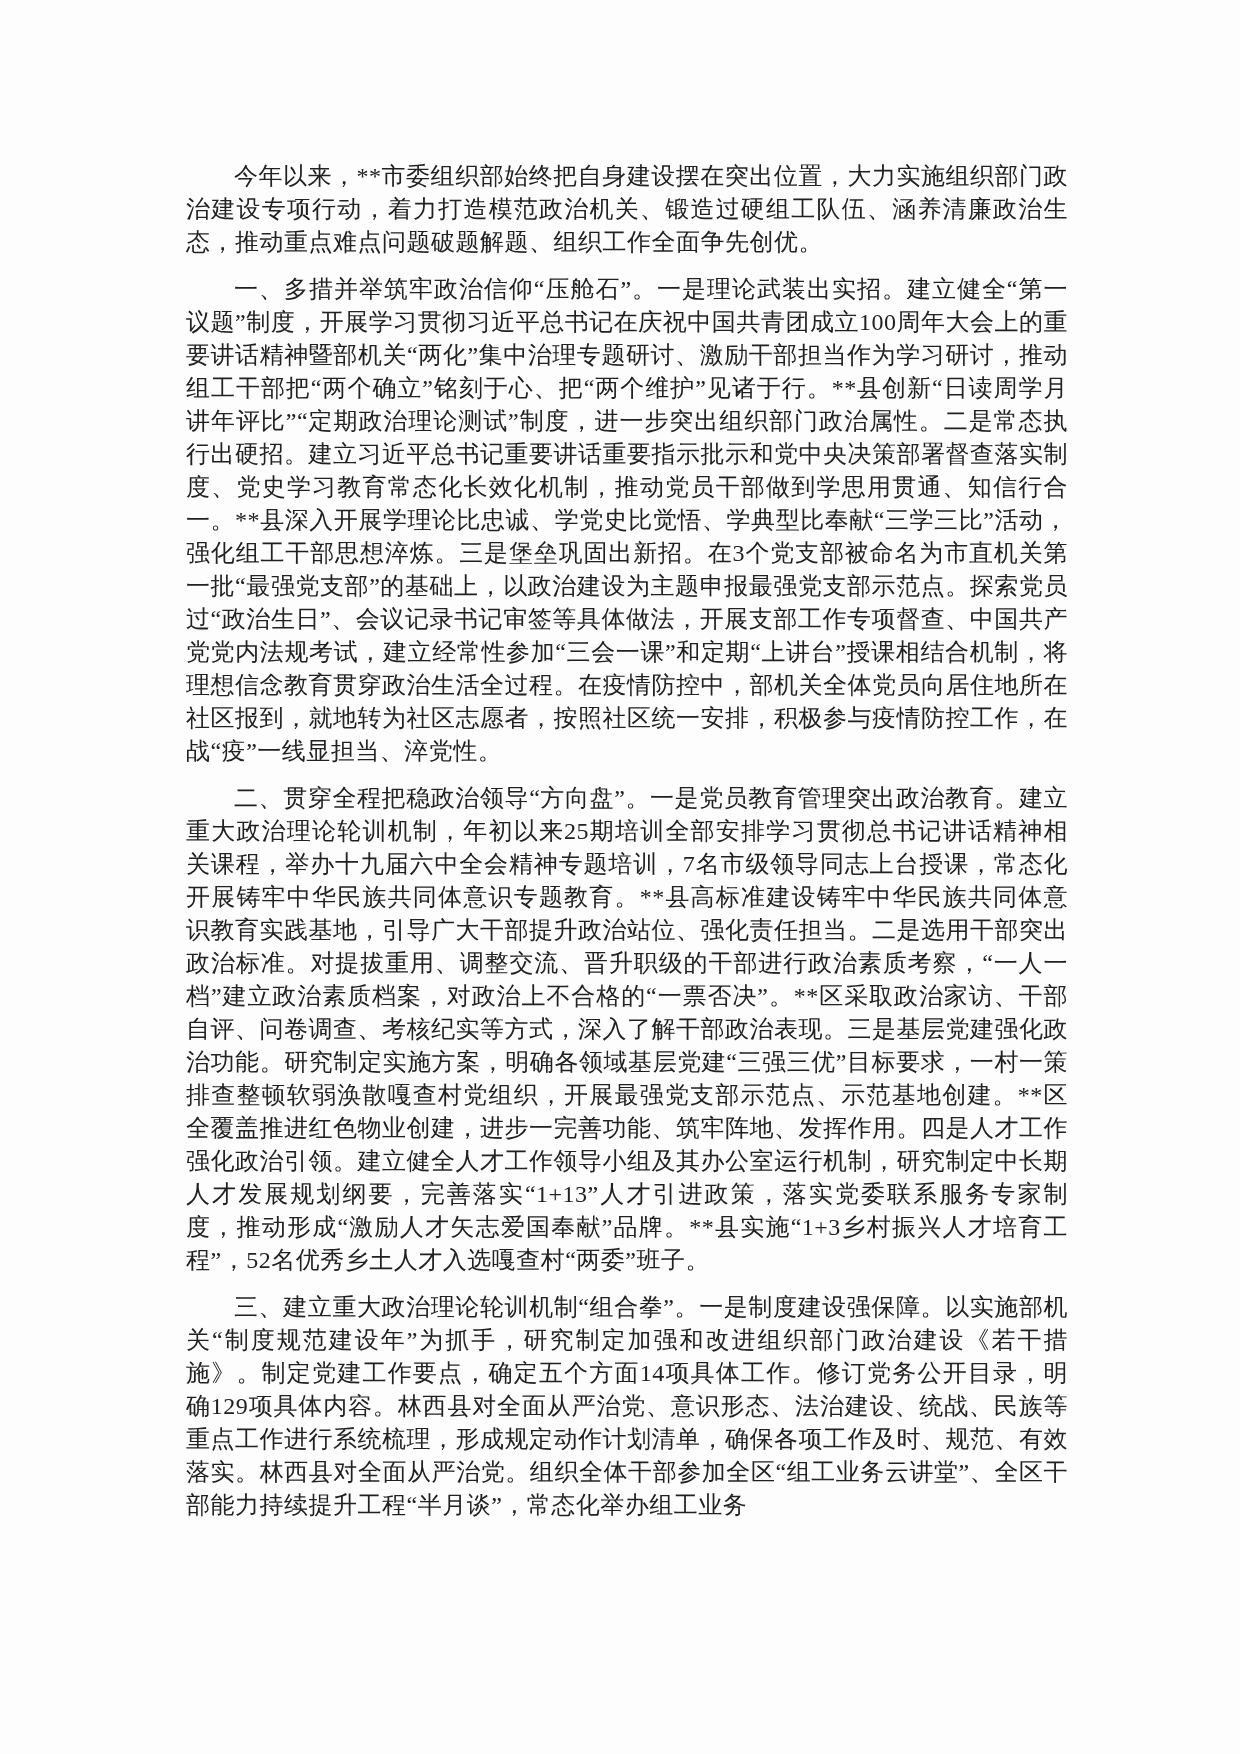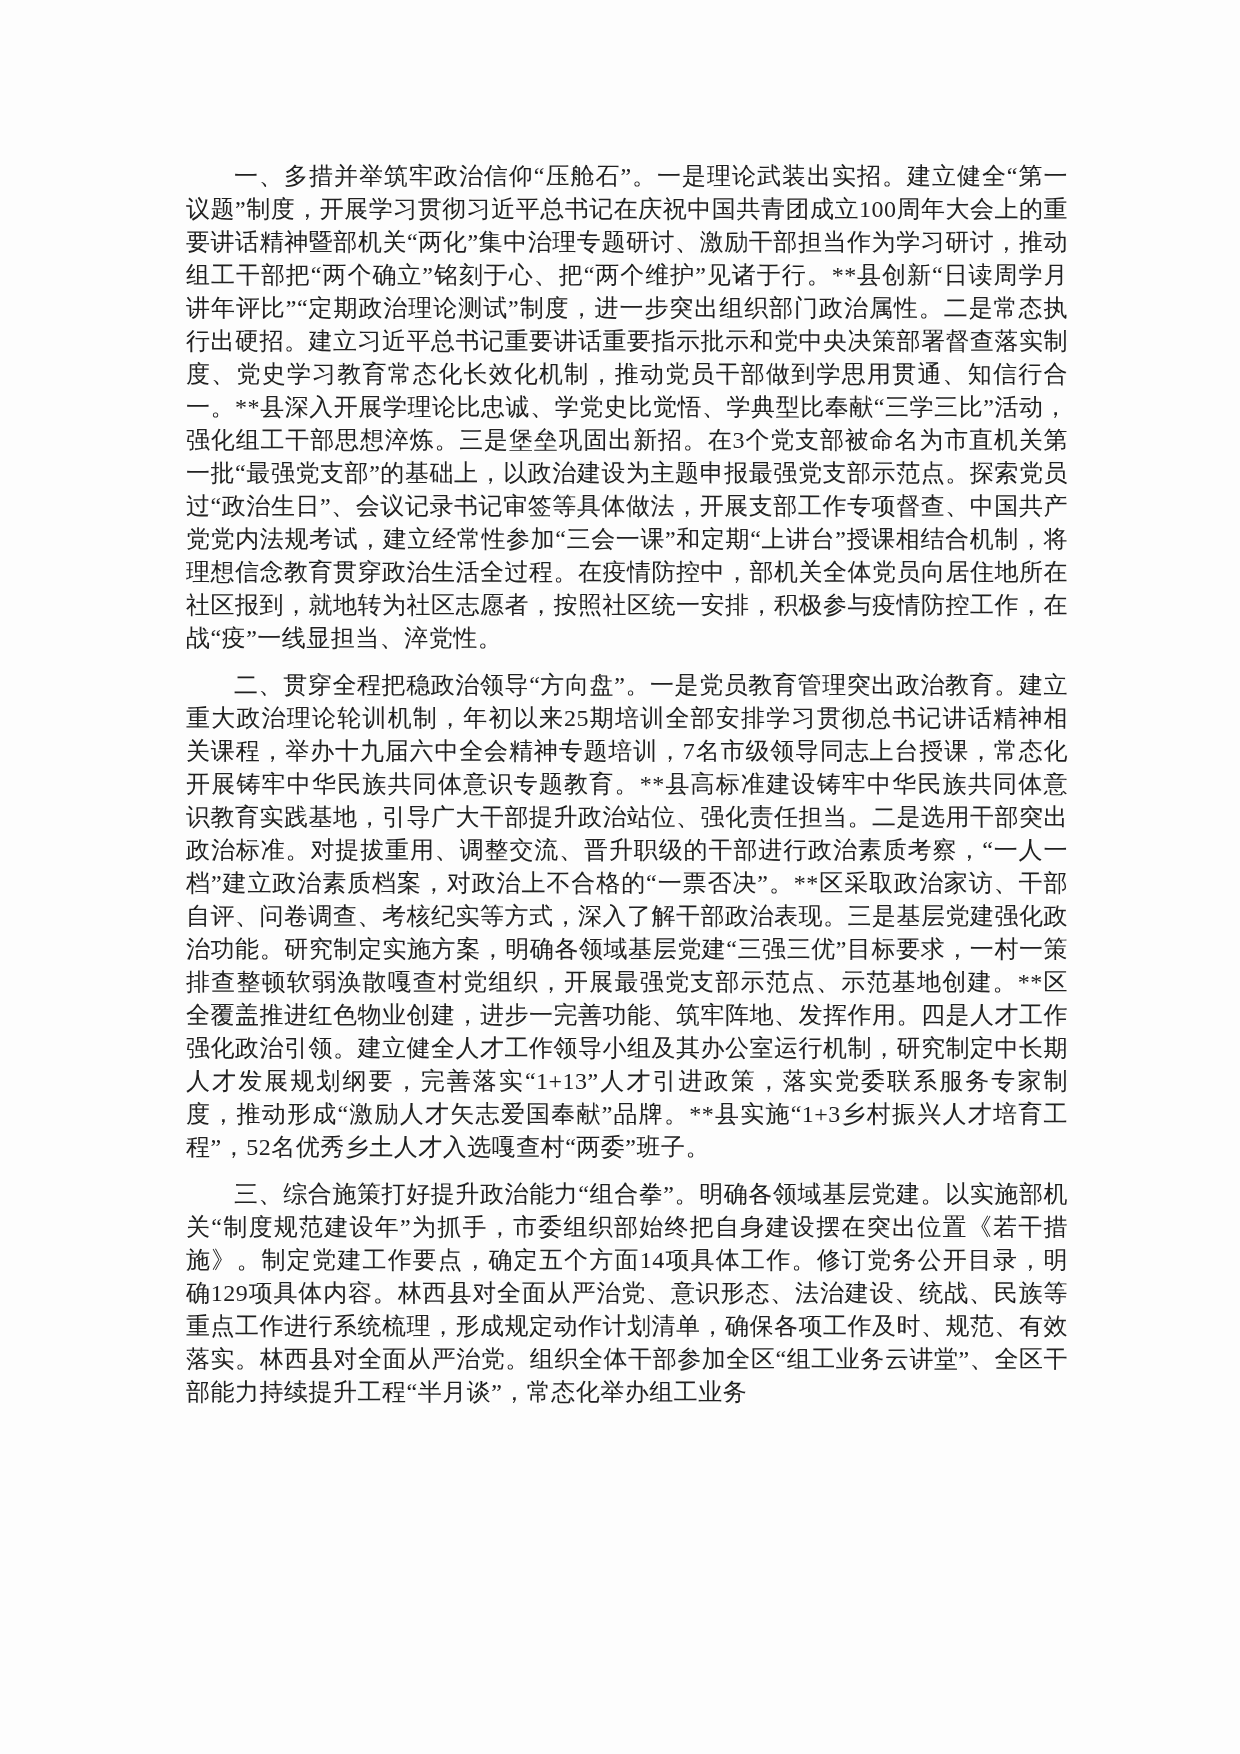--- a/index.html
+++ b/index.html
@@ -43,17 +43,18 @@
   }
   .run.bold {
     font-weight: 400;
   }
 </style>
 </head>
 <body style="background: rgb(253, 253, 253);">
 
 <div class="page">
   <div class="content">
+      <p class="para"><span class="run">今年以来，**市委组织部始终把自身建设摆在突出位置，大力实施组织部门政治建设专项行动，着力打造模范政治机关、锻造过硬组工队伍、涵养清廉政治生态，推动重点难点问题破题解题、组织工作全面争先创优。</span></p>
       <p class="para"><span class="run bold">一、多措并举筑牢政治信仰“压舱石”。一是理论武装出实招。</span><span class="run">建立健全“第一议题”制度，开展学习贯彻习近平总书记在庆祝中国共青团成立100周年大会上的重要讲话精神暨部机关“两化”集中治理专题研讨、激励干部担当作为学习研讨，推动组工干部把“两个确立”铭刻于心、把“两个维护”见诸于行。**县创新“日读周学月讲年评比”“定期政治理论测试”制度，进一步突出组织部门政治属性。</span><span class="run bold">二是常态执行出硬招。</span><span class="run">建立习近平总书记重要讲话重要指示批示和党中央决策部署督查落实制度、党史学习教育常态化长效化机制，推动党员干部做到学思用贯通、知信行合一。**县深入开展学理论比忠诚、学党史比觉悟、学典型比奉献“三学三比”活动，强化组工干部思想淬炼。</span><span class="run bold">三是堡垒巩固出新招。</span><span class="run">在3个党支部被命名为市直机关第一批“最强党支部”的基础上，以政治建设为主题申报最强党支部示范点。探索党员过“政治生日”、会议记录书记审签等具体做法，开展支部工作专项督查、中国共产党党内法规考试，建立经常性参加“三会一课”和定期“上讲台”授课相结合机制，将理想信念教育贯穿政治生活全过程。在疫情防控中，部机关全体党员向居住地所在社区报到，就地转为社区志愿者，按照社区统一安排，积极参与疫情防控工作，在战“疫”一线显担当、淬党性。</span></p>
       <p class="para"><span class="run bold">二、贯穿全程把稳政治领导“方向盘”。一是党员教育管理突出政治教育。</span><span class="run">建立重大政治理论轮训机制，年初以来25期培训全部安排学习贯彻总书记讲话精神相关课程，举办十九届六中全会精神专题培训，7名市级领导同志上台授课，常态化开展铸牢中华民族共同体意识专题教育。**县高标准建设铸牢中华民族共同体意识教育实践基地，引导广大干部提升政治站位、强化责任担当。</span><span class="run bold">二是选用干部突出政治标准。</span><span class="run">对提拔重用、调整交流、晋升职级的干部进行政治素质考察，“一人一档”建立政治素质档案，对政治上不合格的“一票否决”。**区采取政治家访、干部自评、问卷调查、考核纪实等方式，深入了解干部政治表现。</span><span class="run bold">三是基层党建强化政治功能。</span><span class="run">研究制定实施方案，明确各领域基层党建“三强三优”目标要求，一村一策排查整顿软弱涣散嘎查村党组织，开展最强党支部示范点、示范基地创建。**区全覆盖推进红色物业创建，进步一完善功能、筑牢阵地、发挥作用。</span><span class="run bold">四是人才工作强化政治引领。</span><span class="run">建立健全人才工作领导小组及其办公室运行机制，研究制定中长期人才发展规划纲要，完善落实“1+13”人才引进政策，落实党委联系服务专家制度，推动形成“激励人才矢志爱国奉献”品牌。**县实施“1+3乡村振兴人才培育工程”，52名优秀乡土人才入选嘎查村“两委”班子。</span></p>
-      <p class="para"><span class="run bold">三、综合施策打好提升政治能力“组合拳”。明确各领域基层党建。</span><span class="run">以实施部机关“制度规范建设年”为抓手，市委组织部始终把自身建设摆在突出位置《若干措施》。制定党建工作要点，确定五个方面14项具体工作。修订党务公开目录，明确129项具体内容。林西县对全面从严治党、意识形态、法治建设、统战、民族等重点工作进行系统梳理，形成规定动作计划清单，确保各项工作及时、规范、有效落实。</span><span class="run bold">林西县对全面从严治党。</span><span class="run">组织全体干部参加全区“组工业务云讲堂”、全区干部能力持续提升工程“半月谈”，常态化举办组工业务</span></p>
+      <p class="para"><span class="run bold">三、建立重大政治理论轮训机制“组合拳”。一是制度建设强保障。</span><span class="run">以实施部机关“制度规范建设年”为抓手，研究制定加强和改进组织部门政治建设《若干措施》。制定党建工作要点，确定五个方面14项具体工作。修订党务公开目录，明确129项具体内容。林西县对全面从严治党、意识形态、法治建设、统战、民族等重点工作进行系统梳理，形成规定动作计划清单，确保各项工作及时、规范、有效落实。</span><span class="run bold">林西县对全面从严治党。</span><span class="run">组织全体干部参加全区“组工业务云讲堂”、全区干部能力持续提升工程“半月谈”，常态化举办组工业务</span></p>
     </div>
 </div>
 
 </body></html>

